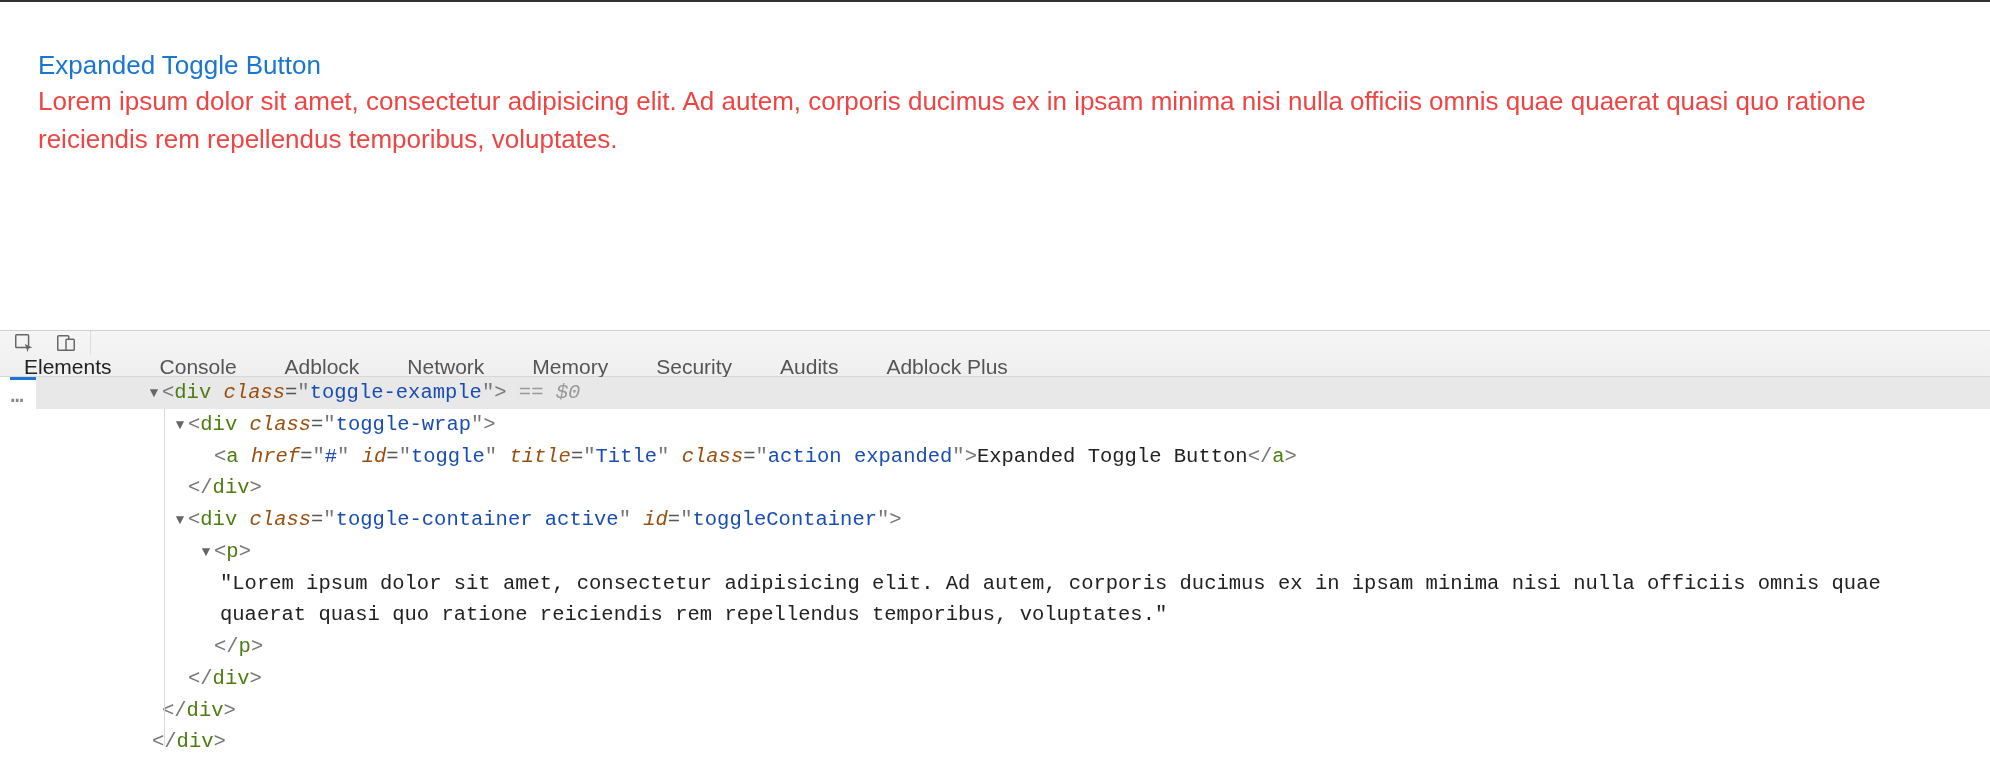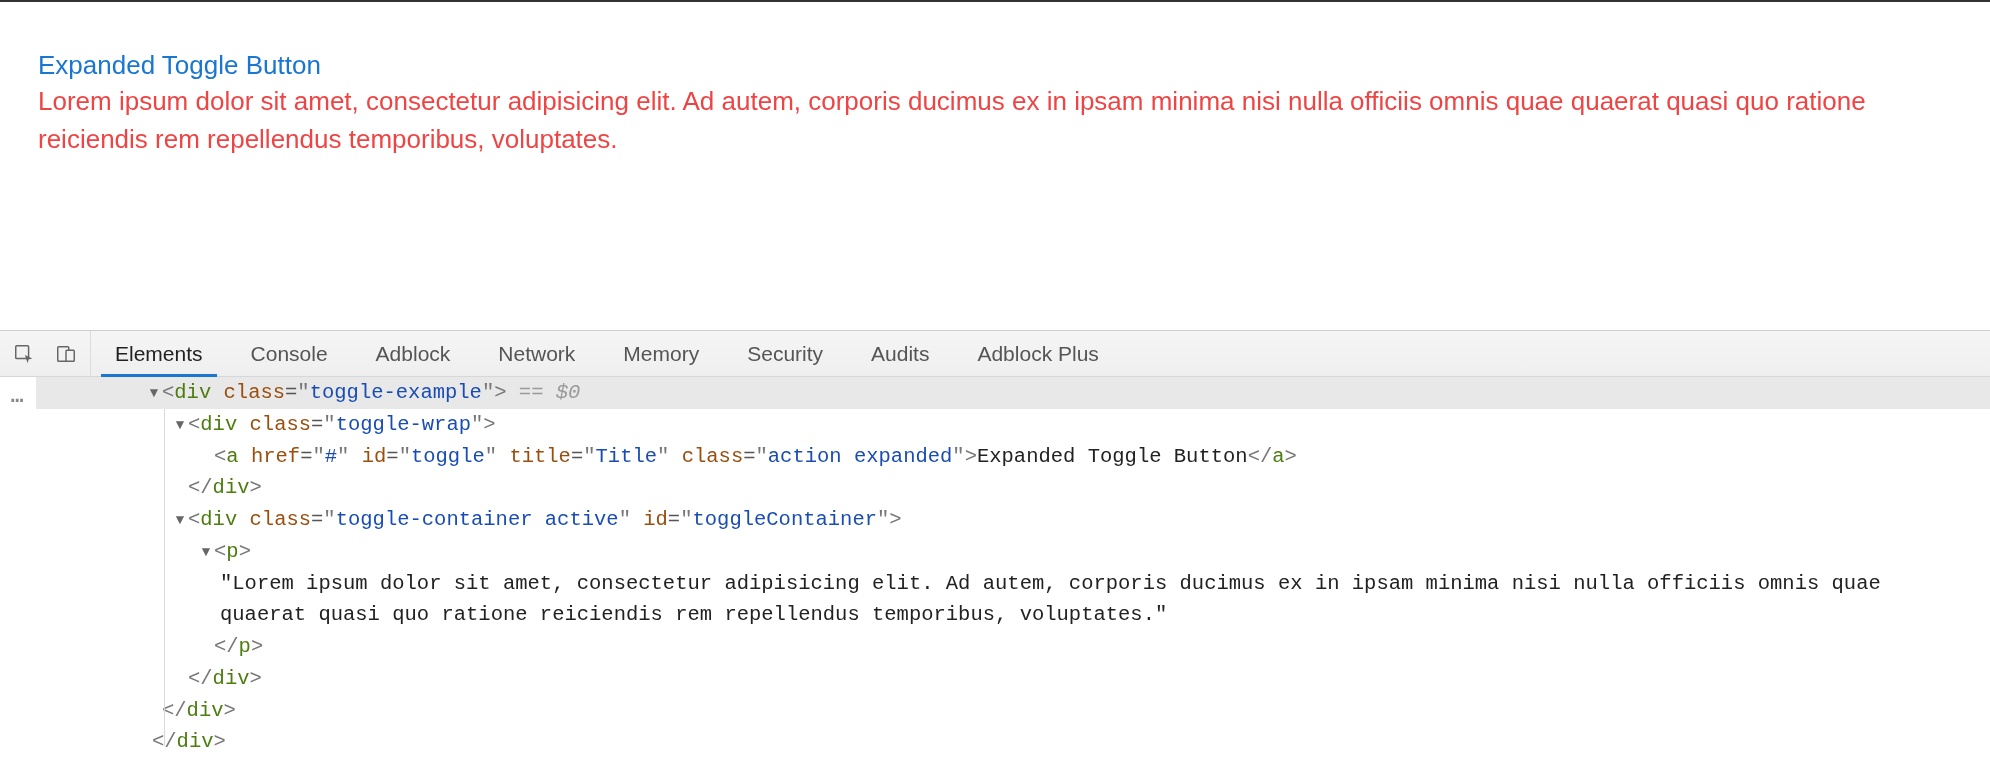--- a/index.html
+++ b/index.html
@@ -32,26 +32,27 @@
     max-width: 1880px;
   }
   
   .devtools {
     border-top: 1px solid #cfcfcf;
     background: #f2f2f2;
     font-family: "Helvetica Neue", Arial, sans-serif;
   }
   .dt-toolbar {
     display: flex;
-    align-items: center;
+    align-items: flex-start;
     height: 46px;
     border-bottom: 1px solid #d7d7d7;
     background: linear-gradient(#f5f5f5, #efefef);
     font-size: 21px;
     color: #555;
+    flex-direction: column;
   }
   .dt-icon-group {
     display: flex;
     align-items: center;
     height: 100%;
     padding: 0 12px;
     gap: 18px;
     border-right: 1px solid #dcdcdc;
     margin-right: 0;
   }
@@ -117,21 +118,21 @@
   .indent { display: inline-block; }
   .disclosure {
     color: #666;
     display: inline-block;
     width: 16px;
     text-align: center;
     font-size: 14px;
     vertical-align: 1px;
   }
   .tag   { color: #4d7c0f; }
-  .attr  { color: #9a4f0f; }
+  .attr  { color: #9a4f0f; font-style: italic; }
   .val   { color: #1a4db3; }
   .punct { color: #777; }
   .eqs   { color: #555; }
   .txt   { color: #222; }
   .sel0  { color: #9a9a9a; font-style: italic; }
   .guide {
     position: absolute;
     top: 32px;
     bottom: 32px;
     width: 1px;

